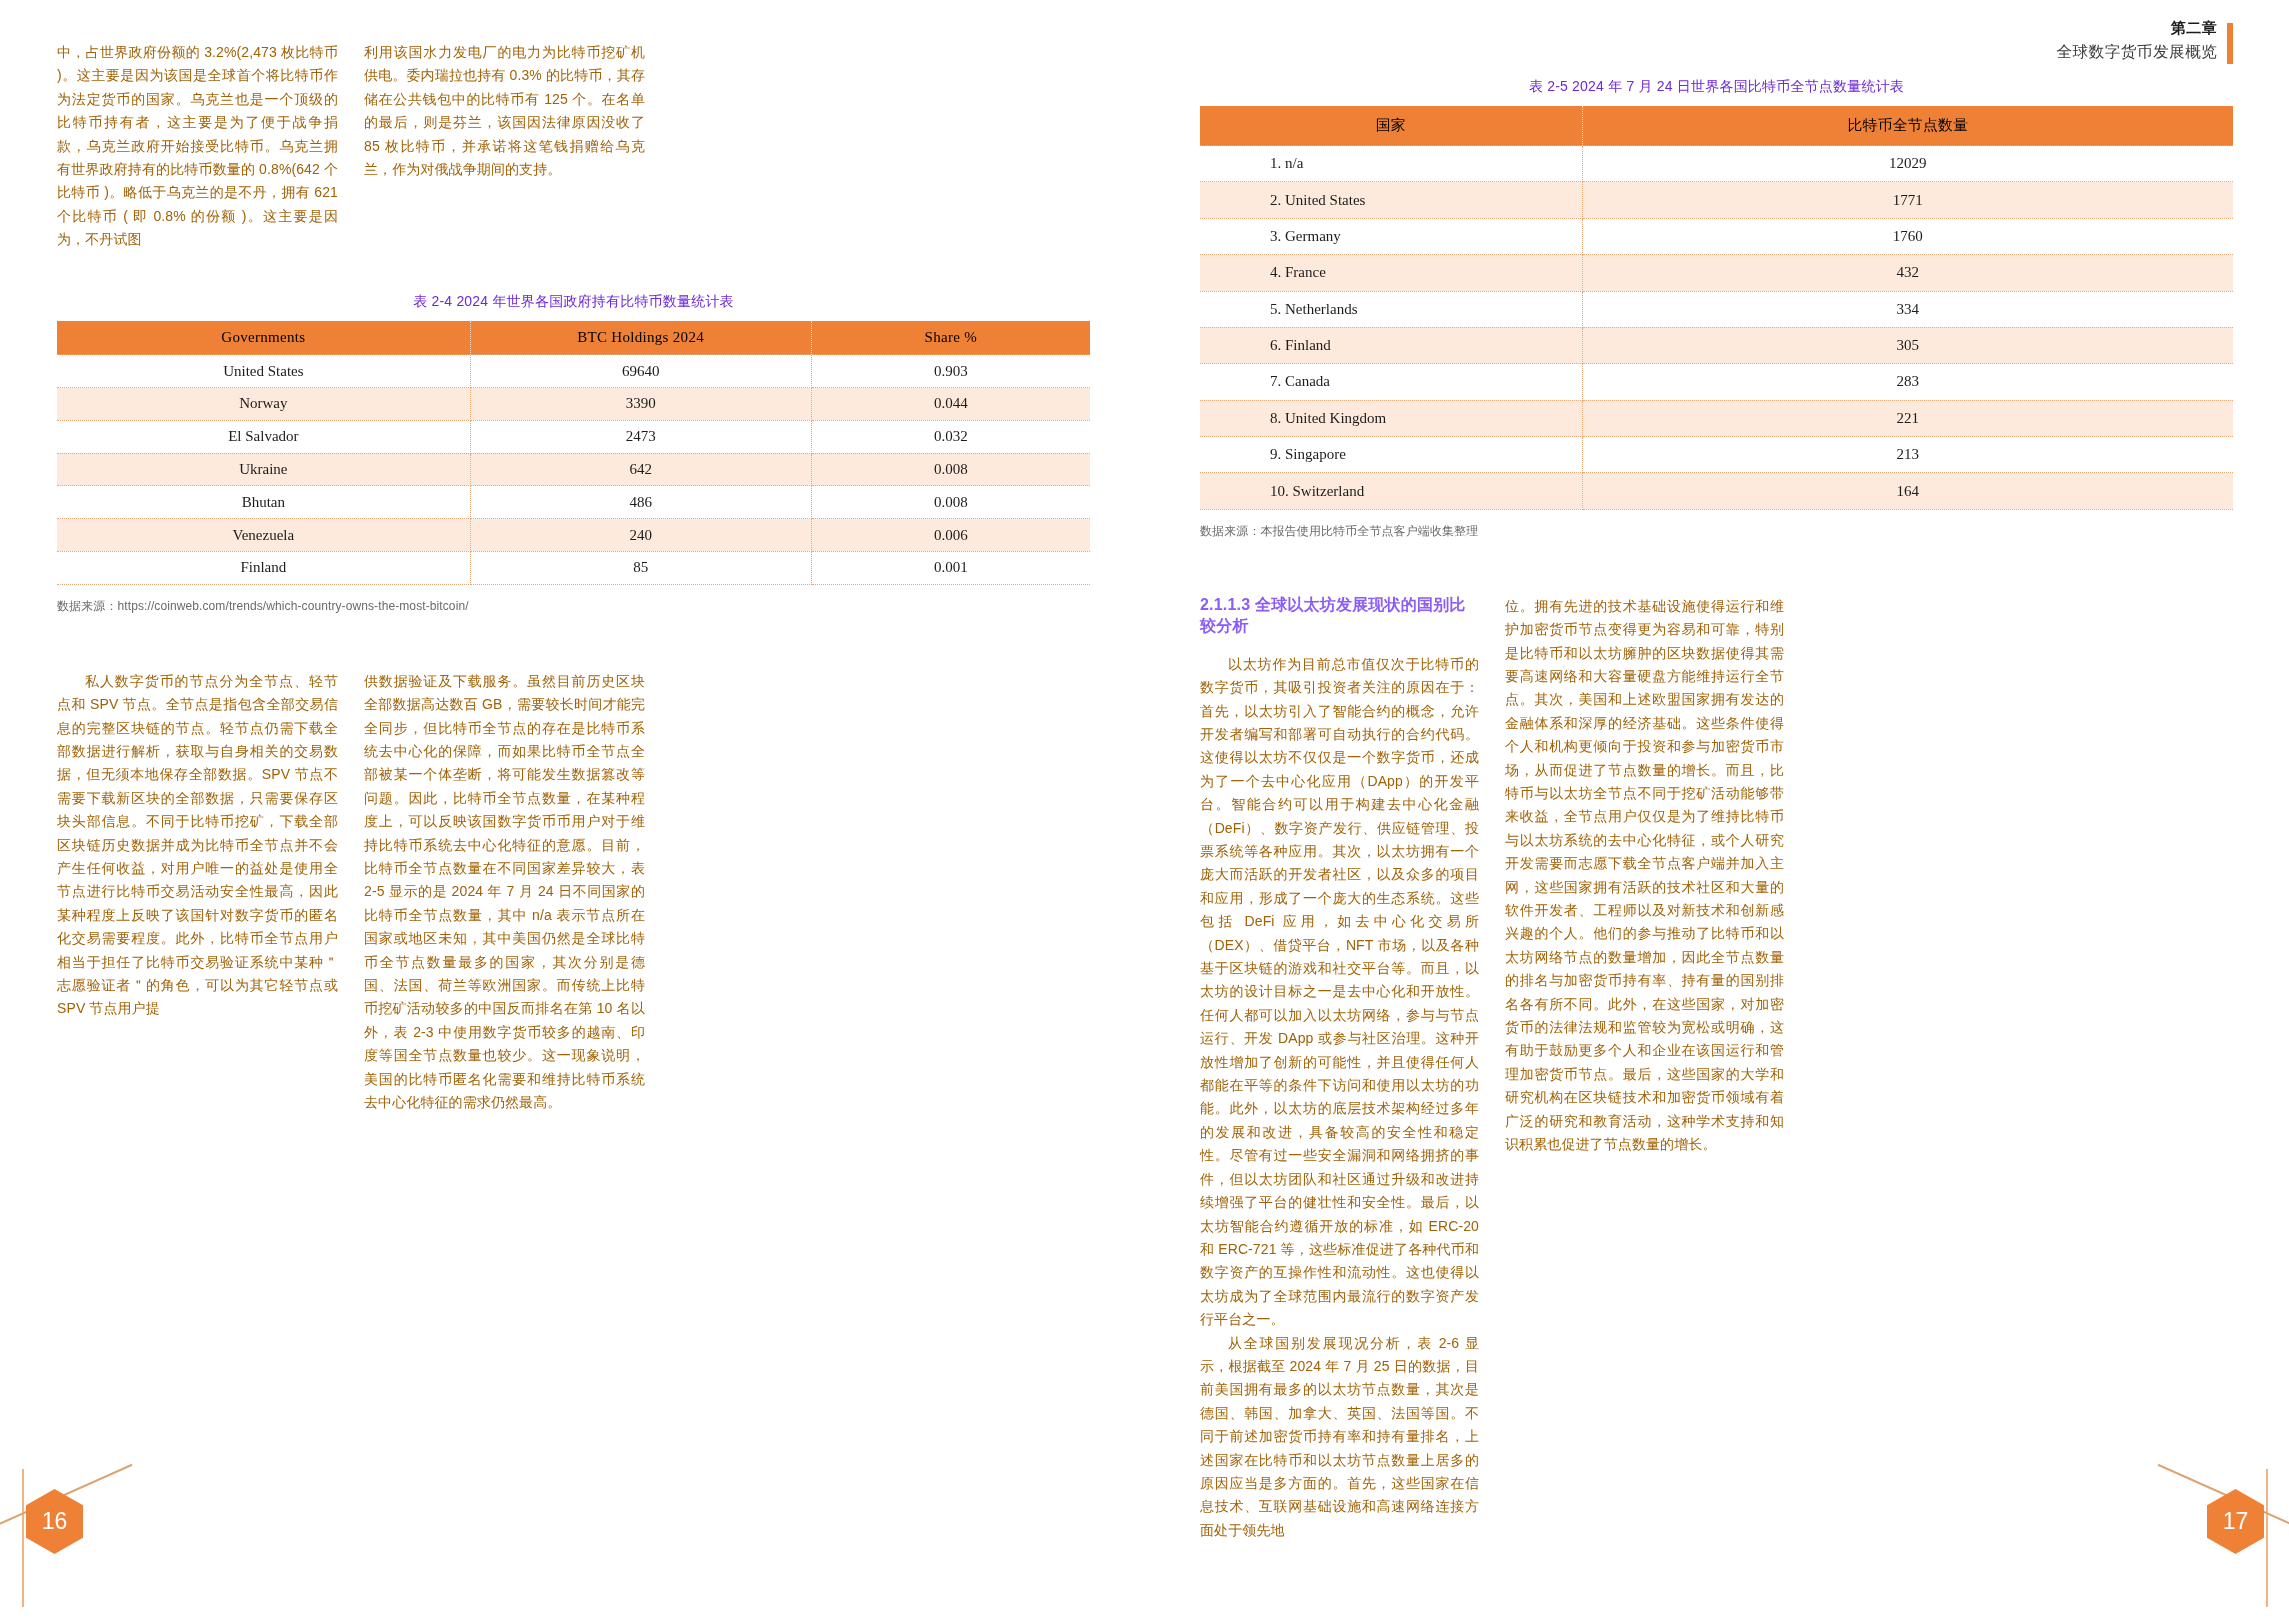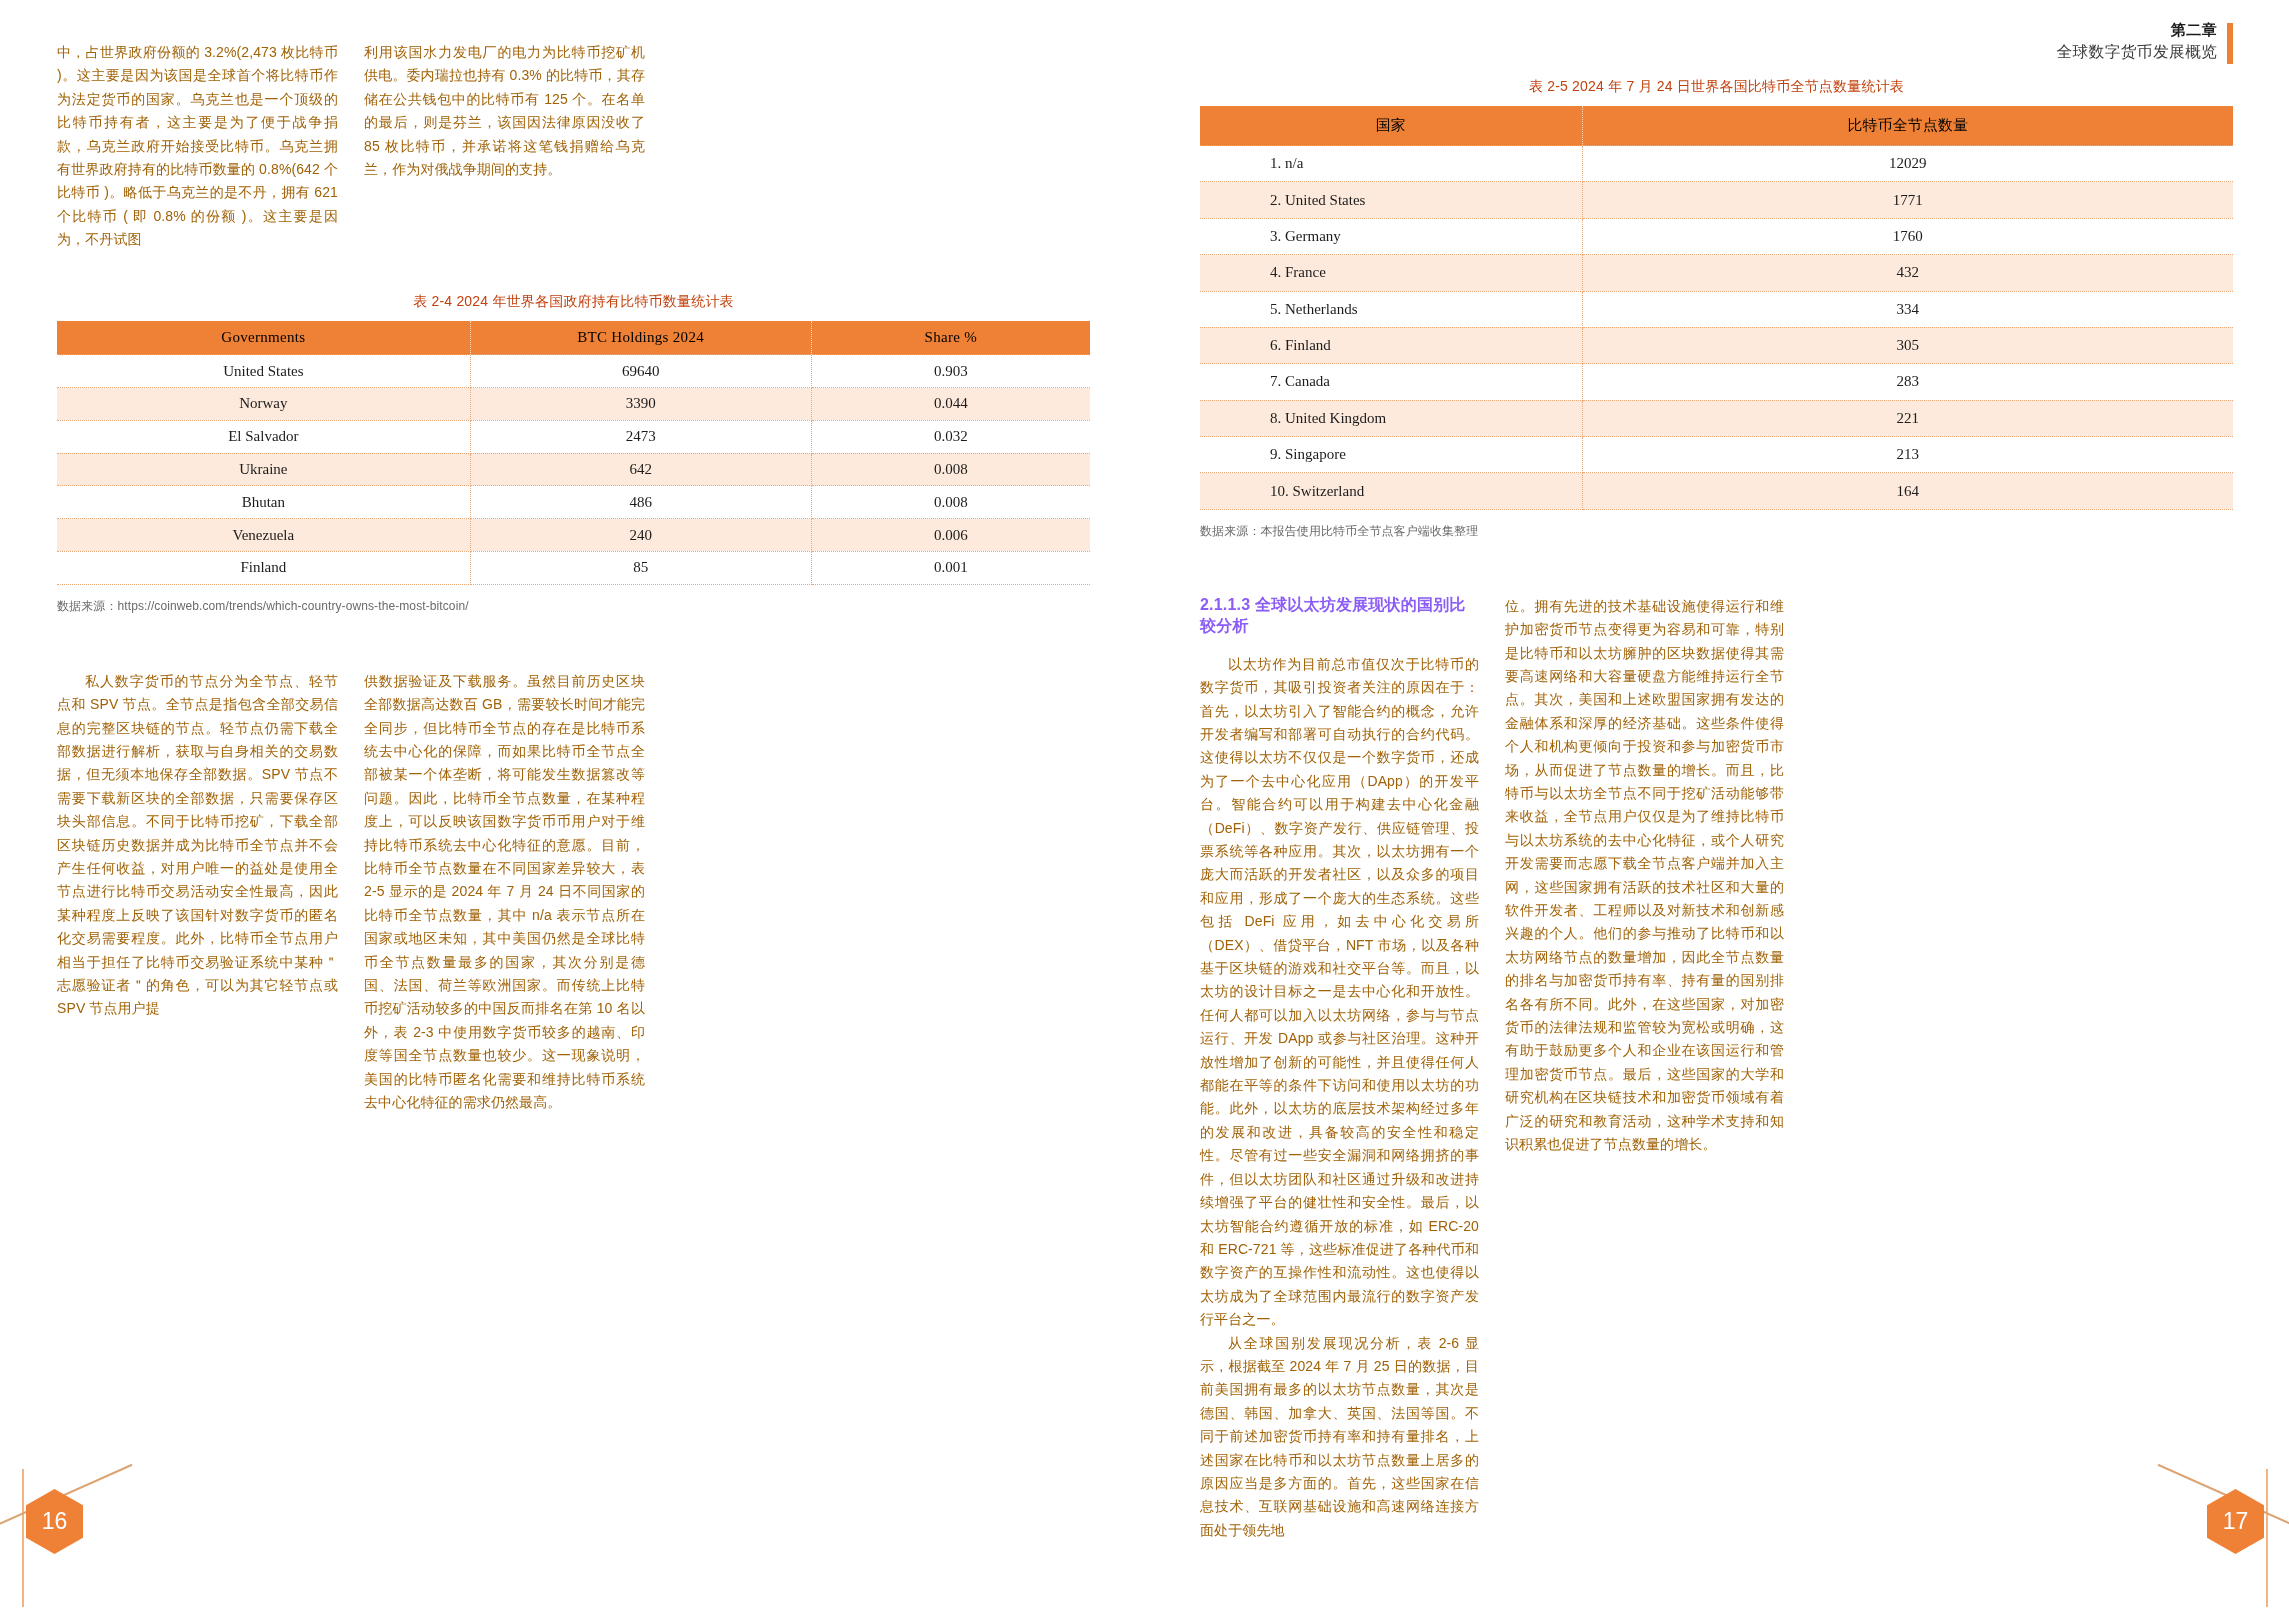--- a/index.html
+++ b/index.html
@@ -38,21 +38,21 @@
     right: 57px;
     text-align: right;
     line-height: 1.28;
     display: flex;
     align-items: flex-start;
     justify-content: flex-end;
     gap: 9.2px;
   }
   .runhead-text { text-align: right; }
   .runhead-chapter {
-    font-family: Liberation Sans, sans-serif;
+    font-family: Liberation Mono, monospace;
     font-weight: bold;
     font-size: 15px;
     color: #1b1b1b;
     letter-spacing: 0.5px;
   }
   .runhead-title {
     font-family: "Liberation Sans", sans-serif;
     font-size: 15.7px;
     color: #3a3a3a;
     margin-top: 2.8px;
@@ -97,21 +97,21 @@
     margin: 0 0 16px 0;
     color: #8b5cf6;
     letter-spacing: 0.2px;
   }
 
   
   .tblwrap { margin: 0; }
   .tbl-caption {
     font-family: "Liberation Sans", "DejaVu Sans", sans-serif;
     font-size: 14px;
-    color: #c2410c;
+    color: #6d28d9;
     text-align: center;
     margin-bottom: 10px;
     letter-spacing: 0.2px;
   }
   table.dt {
     border-collapse: collapse;
     width: 100%;
     font-family: "Liberation Serif", "DejaVu Serif", serif;
     table-layout: fixed;
   }

